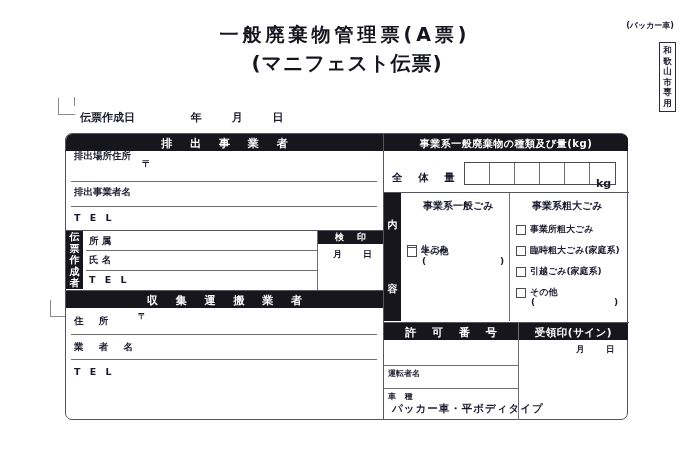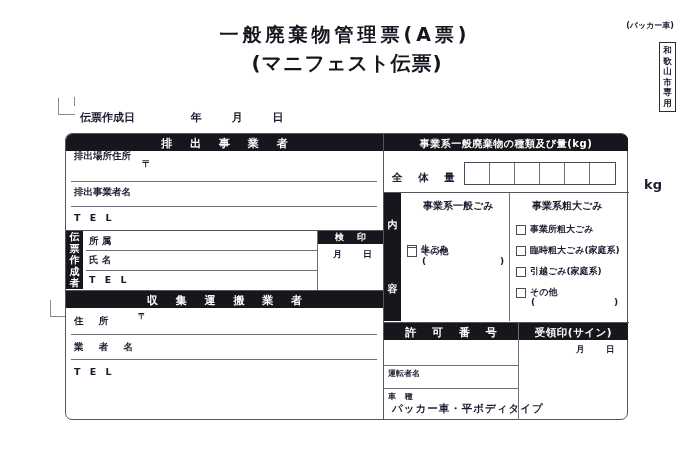--- a/index.html
+++ b/index.html
@@ -297,21 +297,21 @@
 
   <div class="lbl lbl-sp" style="left:326px;top:37px;font-size:10.5px;">全 体 量</div>
   <div class="qty-boxes" style="left:398px;top:28px;">
     <i></i>
     <i></i>
     <i></i>
     <i></i>
     <i></i>
     <i></i>
   </div>
-  <div class="lbl" style="left:578px;top:43px;font-size:13px;">kg</div>
+  <div class="lbl" style="left:530px;top:43px;font-size:11px;">kg</div>
 
   <div class="hline" style="left:318px;top:58px;width:245px;height:1.3px;background:#55555f;"></div>
 
   <div class="vlabel spread" style="left:318px;top:59px;width:17px;height:128px;">
     <span>内</span>
     <span>容</span>
   </div>
 
   <div class="lbl" style="left:357px;top:65px;font-size:10px;">事業系一般ごみ</div>
   <div class="cbrow" style="left:341px;top:90px;margin-top:20px;">

